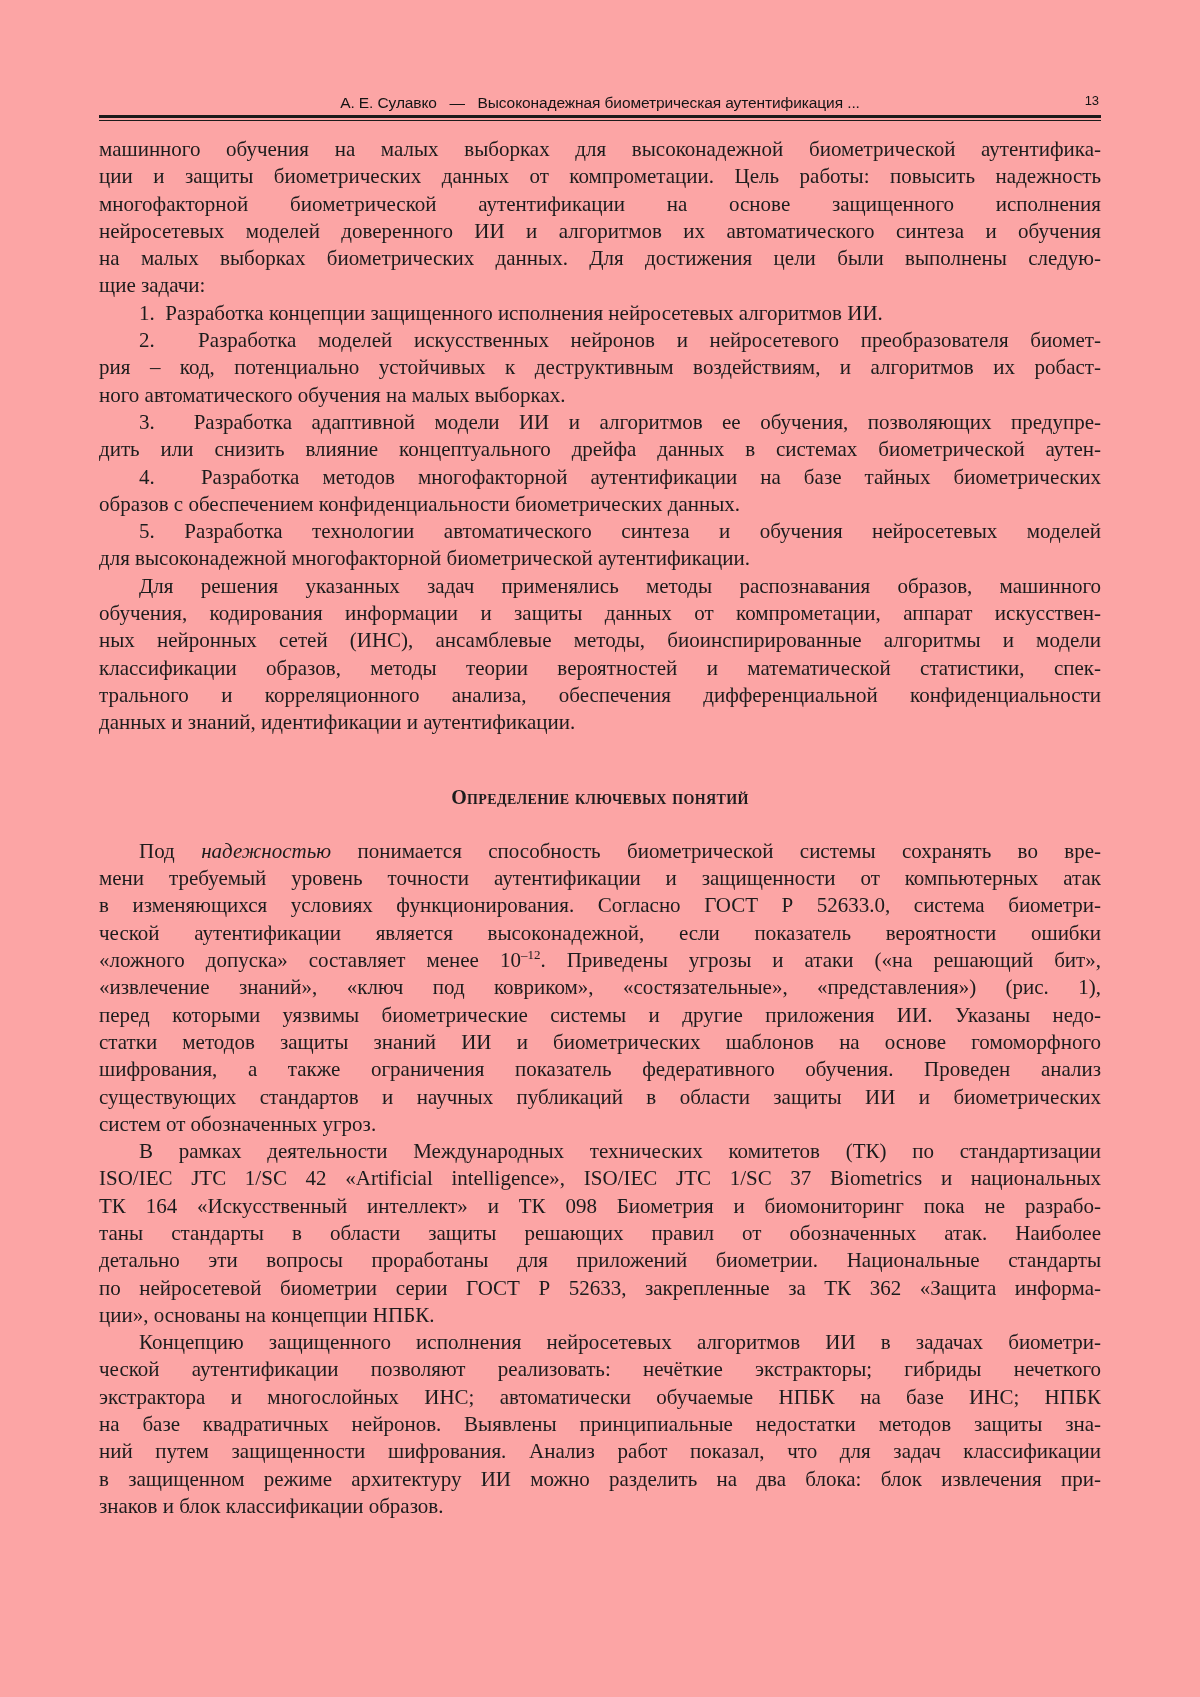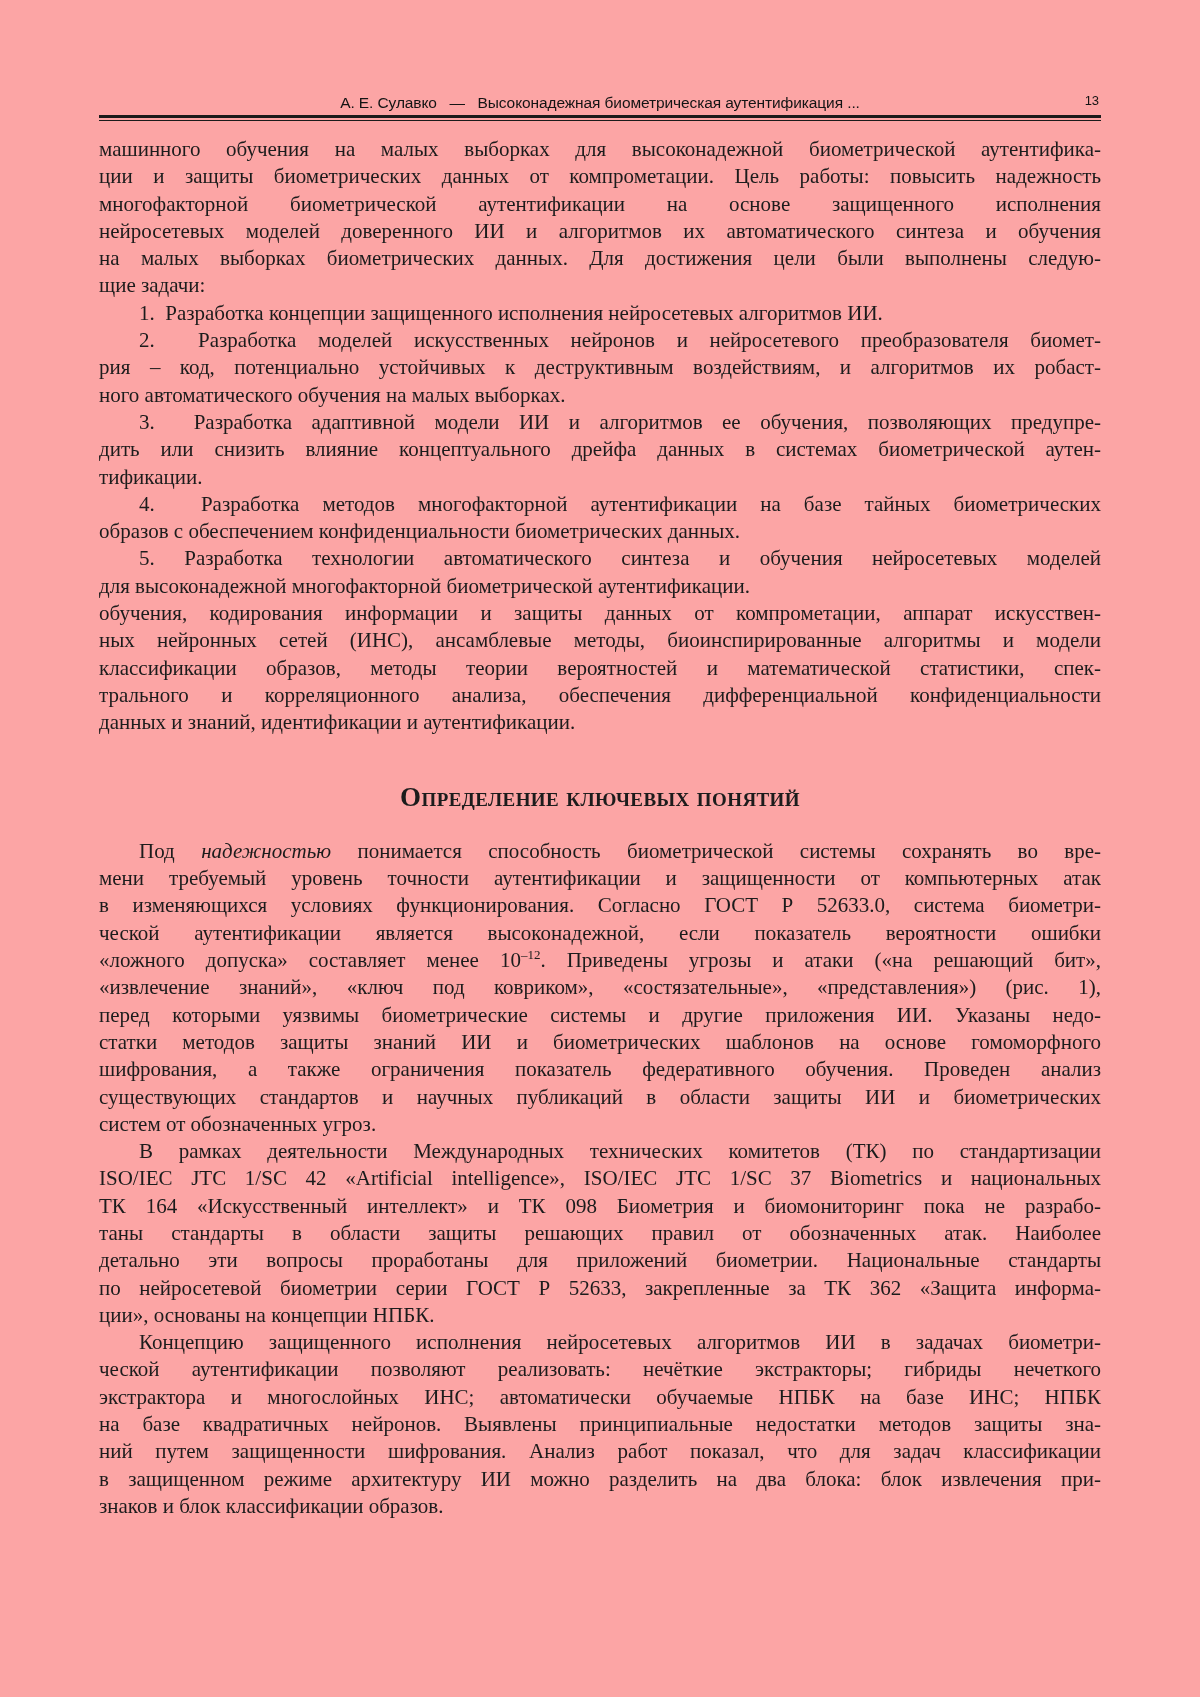--- a/index.html
+++ b/index.html
@@ -49,21 +49,21 @@
     text-align: justify;
     text-align-last: justify;
     white-space: normal;
   }
   .line.first-indent { padding-left: 40px; }
   .line.last { text-align-last: left; font-family: Liberation Serif, serif; }
   .section-heading {
     text-align: center;
     font-weight: bold;
     font-variant: small-caps;
-    font-size: 27px;
+    font-size: 20px;
     letter-spacing: 0.4px;
     margin: 47px 0 27px 0;
   }
   .article i { }
   .article sup {
     font-size: 0.62em;
     line-height: 0;
     vertical-align: super;
   }
 </style>
@@ -91,31 +91,31 @@
           <div class="line first-indent last">1.&nbsp;&nbsp;Разработка концепции защищенного исполнения нейросетевых алгоритмов ИИ.</div>
         </div>
         <div class="paragraph">
           <div class="line first-indent">2.&nbsp;&nbsp;Разработка моделей искусственных нейронов и нейросетевого преобразователя биомет-</div>
           <div class="line">рия – код, потенциально устойчивых к деструктивным воздействиям, и алгоритмов их робаст-</div>
           <div class="line last">ного автоматического обучения на малых выборках.</div>
         </div>
         <div class="paragraph">
           <div class="line first-indent">3.&nbsp;&nbsp;Разработка адаптивной модели ИИ и алгоритмов ее обучения, позволяющих предупре-</div>
           <div class="line">дить или снизить влияние концептуального дрейфа данных в системах биометрической аутен-</div>
-          <div class="line last">тификации.</div>
         </div>
         <div class="paragraph">
           <div class="line first-indent">4.&nbsp;&nbsp;Разработка методов многофакторной аутентификации на базе тайных биометрических</div>
           <div class="line last">образов с обеспечением конфиденциальности биометрических данных.</div>
         </div>
         <div class="paragraph">
           <div class="line first-indent">5.&nbsp;Разработка технологии автоматического синтеза и обучения нейросетевых моделей</div>
           <div class="line last">для высоконадежной многофакторной биометрической аутентификации.</div>
         </div>
         <div class="paragraph">
+          <div class="line first-indent">Для решения указанных задач применялись методы распознавания образов, машинного</div>
           <div class="line">обучения, кодирования информации и защиты данных от компрометации, аппарат искусствен-</div>
           <div class="line">ных нейронных сетей (ИНС), ансамблевые методы, биоинспирированные алгоритмы и модели</div>
           <div class="line">классификации образов, методы теории вероятностей и математической статистики, спек-</div>
           <div class="line">трального и корреляционного анализа, обеспечения дифференциальной конфиденциальности</div>
           <div class="line last">данных и знаний, идентификации и аутентификации.</div>
         </div>
         <div class="section-heading">Определение ключевых понятий</div>
         <div class="paragraph">
           <div class="line first-indent">Под <i>надежностью</i> понимается способность биометрической системы сохранять во вре-</div>
           <div class="line">мени требуемый уровень точности аутентификации и защищенности от компьютерных атак</div>

